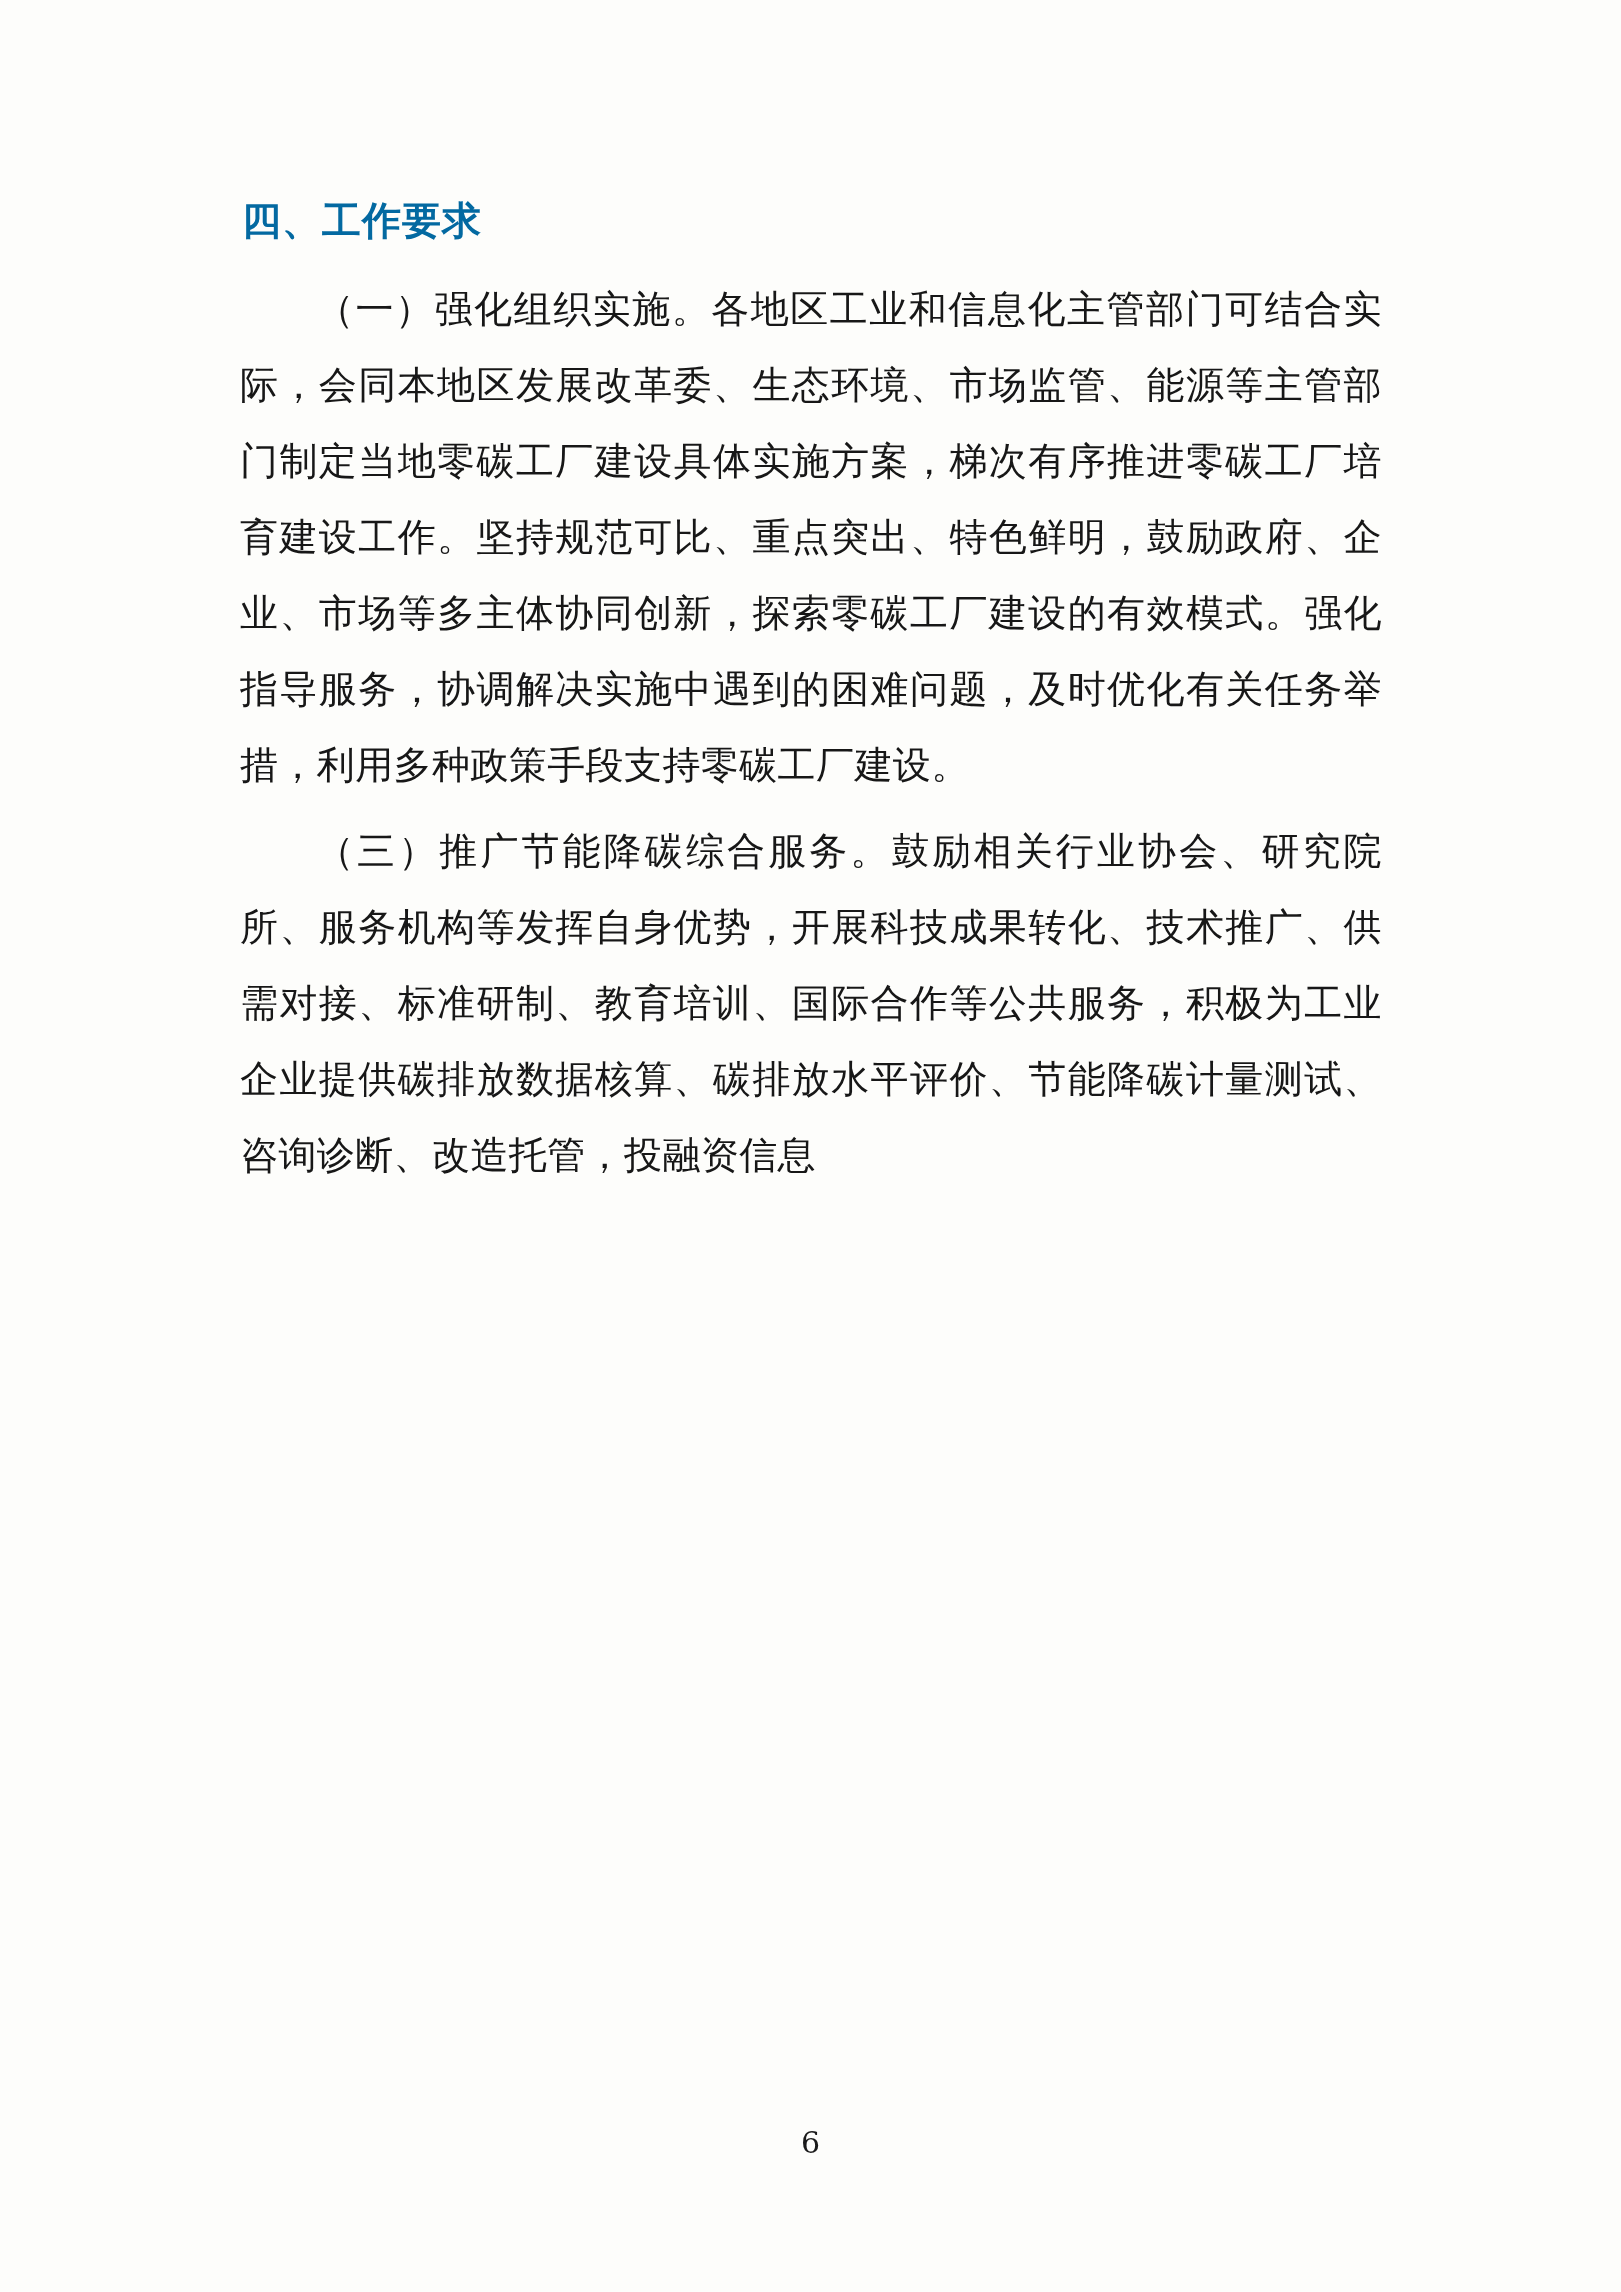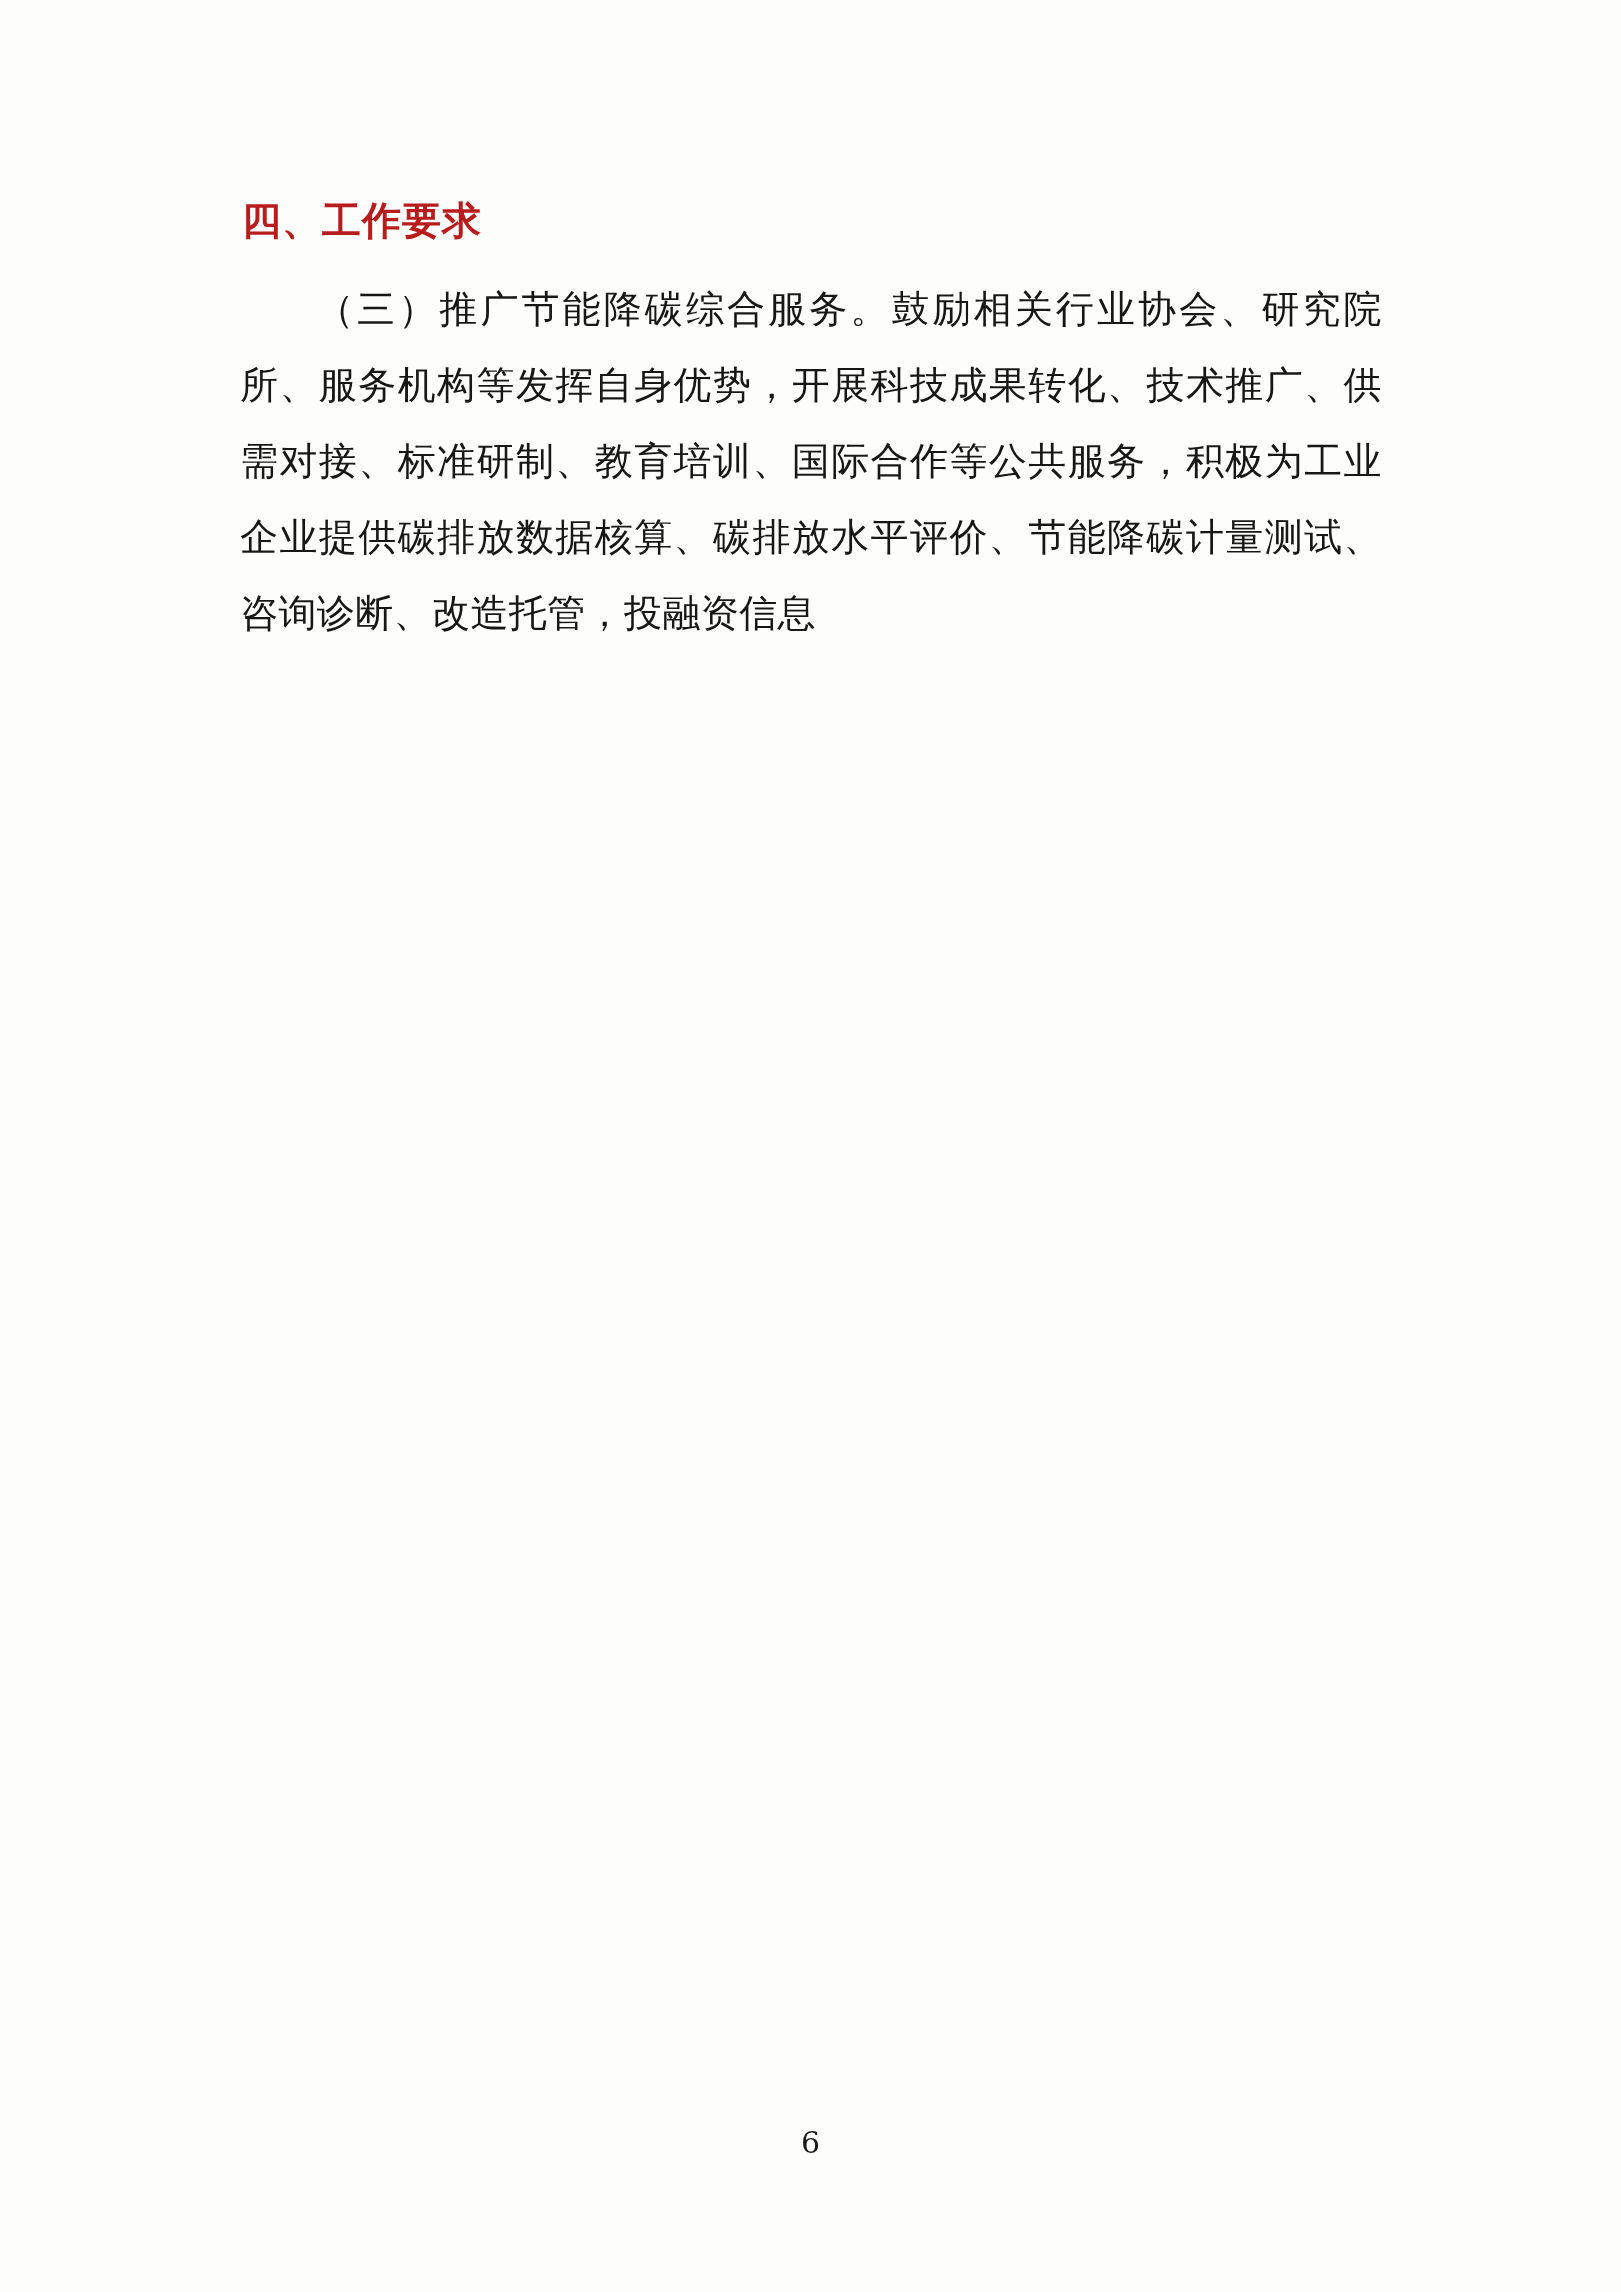--- a/index.html
+++ b/index.html
@@ -28,21 +28,21 @@
   }
   .section-heading {
     font-family: "DejaVu Serif", serif;
     font-weight: bold;
     font-size: 39px;
     line-height: 1.5;
     letter-spacing: 1px;
     margin: 0 0 21.6px 0;
     text-indent: 0;
     padding-left: 2px;
-    color: #b91c1c;
+    color: #0369a1;
   }
   .para {
     font-family: "DejaVu Serif", serif;
     font-size: 38px;
     line-height: 76px;
     letter-spacing: 0.4px;
     margin: 0 0 9.8px 0;
     text-indent: 76px;
     text-align: justify;
     text-justify: inter-ideograph;
@@ -64,20 +64,21 @@
   }
 </style>
 </head>
 <body>
 
 <div class="page">
   <div class="content">
 
     <h2 class="section-heading">四、工作要求</h2>
 
+    <p class="para">（一）强化组织实施。各地区工业和信息化主管部门可结合实际，会同本地区发展改革委、生态环境、市场监管、能源等主管部门制定当地零碳工厂建设具体实施方案，梯次有序推进零碳工厂培育建设工作。坚持规范可比、重点突出、特色鲜明，鼓励政府、企业、市场等多主体协同创新，探索零碳工厂建设的有效模式。强化指导服务，协调解决实施中遇到的困难问题，及时优化有关任务举措，利用多种政策手段支持零碳工厂建设。</p>
 
 
     <p class="para">（三）推广节能降碳综合服务。鼓励相关行业协会、研究院所、服务机构等发挥自身优势，开展科技成果转化、技术推广、供需对接、标准研制、教育培训、国际合作等公共服务，积极为工业企业提供碳排放数据核算、碳排放水平评价、节能降碳计量测试、咨询诊断、改造托管，投融资信息</p>
 
   </div>
 
   <div class="page-number">6</div>
 </div>
 
 

